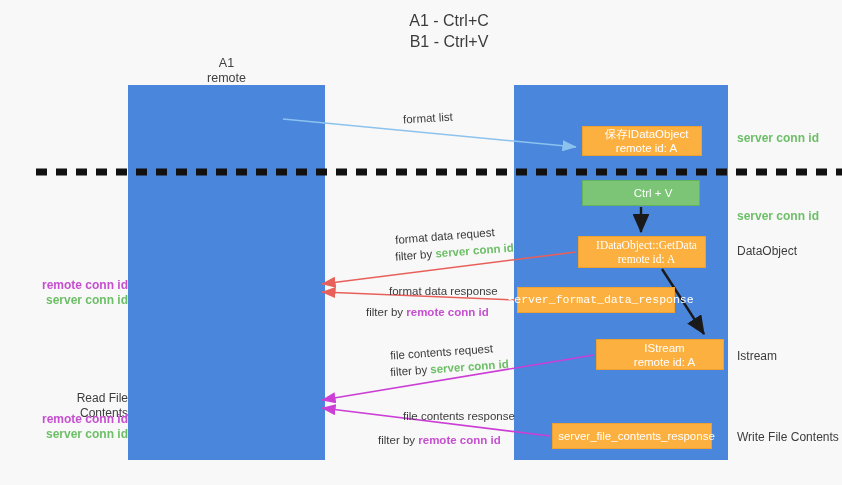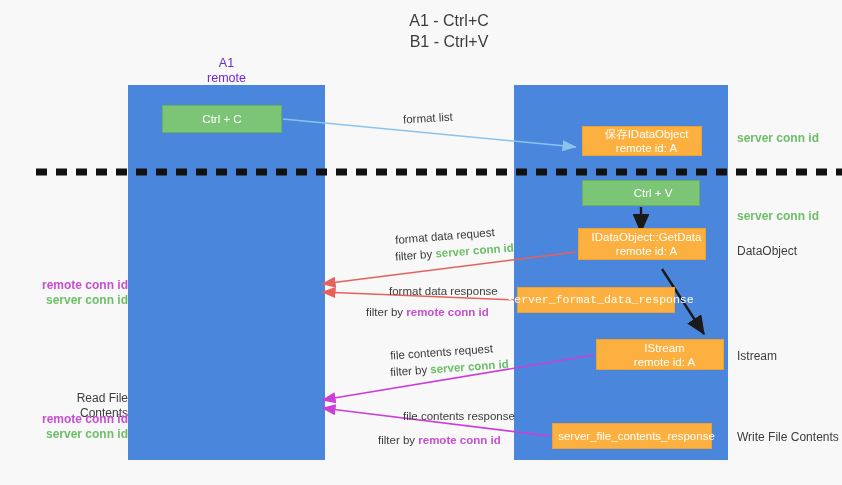--- a/index.html
+++ b/index.html
@@ -21,38 +21,38 @@
   }
 
   .col{
     position:absolute;background:#4a86dc;
   }
   .col-a{left:100px;top:85px;width:197px;height:375px;}
   .col-b{left:486px;top:85px;width:214px;height:375px;}
 
   .colhead{
     position:absolute;text-align:center;font-size:12.5px;line-height:15px;
-    color:#6d28d9;white-space:pre-line;
+    color:#404040;white-space:pre-line;
   }
   .colhead-a{left:100px;top:56px;width:197px;}
   .colhead-b{left:486px;top:56px;width:214px;}
 
   .node{
     position:absolute;box-sizing:border-box;
     display:flex;align-items:center;justify-content:center;
     text-align:center;color:#ffffff;font-size:11.5px;line-height:14px;
     white-space:pre-line;
   }
   .node.green{background:#7cc576;border:1px solid #62b35c;}
   .node.orange{background:#fcb040;border:1px solid #f0a02c;padding-left:9px;}
 
   .n-ctrlc{left:134px;top:105px;width:120px;height:28px;}
   .n-save{left:554px;top:126px;width:120px;height:30px;}
   .n-ctrlv{left:554px;top:180px;width:118px;height:26px;padding-left:24px;}
-  .n-getdata{left:550px;top:228px;width:128px;height:32px;}
+  .n-getdata{left:550px;top:236px;width:128px;height:32px;font-family:Liberation Serif, serif;}
   .n-fmtreq{left:128px;top:276px;width:162px;height:26px;}
   .n-fmtres{left:489px;top:287px;width:158px;height:26px;font-family:Liberation Mono, monospace;}
   .n-istream{left:568px;top:339px;width:128px;height:31px;}
   .n-filereq{left:128px;top:392px;width:162px;height:26px;}
   .n-fileres{left:524px;top:423px;width:160px;height:26px;}
 
   .side{position:absolute;font-size:12px;line-height:15px;}
   .side .green-t{color:#6dbf67;font-weight:bold;}
   .side .purple-t{color:#c64fd0;font-weight:bold;}
   .side .plain-t{color:#3c3c3c;}
@@ -124,21 +124,20 @@
 
     <line x1="487" y1="300" x2="294" y2="292" stroke="#e8605a" stroke-width="1.6" marker-end="url(#ah-red)"></line>
 
     <line x1="634" y1="269" x2="676" y2="334" stroke="#1a1a1a" stroke-width="2.4" marker-end="url(#ah-black)"></line>
 
     <line x1="566" y1="355" x2="294" y2="400" stroke="#cc3fd6" stroke-width="1.6" marker-end="url(#ah-mag)"></line>
 
     <line x1="522" y1="436" x2="294" y2="408" stroke="#cc3fd6" stroke-width="1.6" marker-end="url(#ah-mag)"></line>
   </svg>
 
-  <div class="node green n-ctrlc">Ctrl + C</div>
   <div class="node orange n-save">保存IDataObject
 remote id: A</div>
   <div class="node green n-ctrlv">Ctrl + V</div>
   <div class="node orange n-getdata">IDataObject::GetData
 remote id: A</div>
   <div class="node orange n-fmtres">server_format_data_response</div>
   <div class="node orange n-istream">IStream
 remote id: A</div>
   <div class="node orange n-fileres">server_file_contents_response</div>
 

